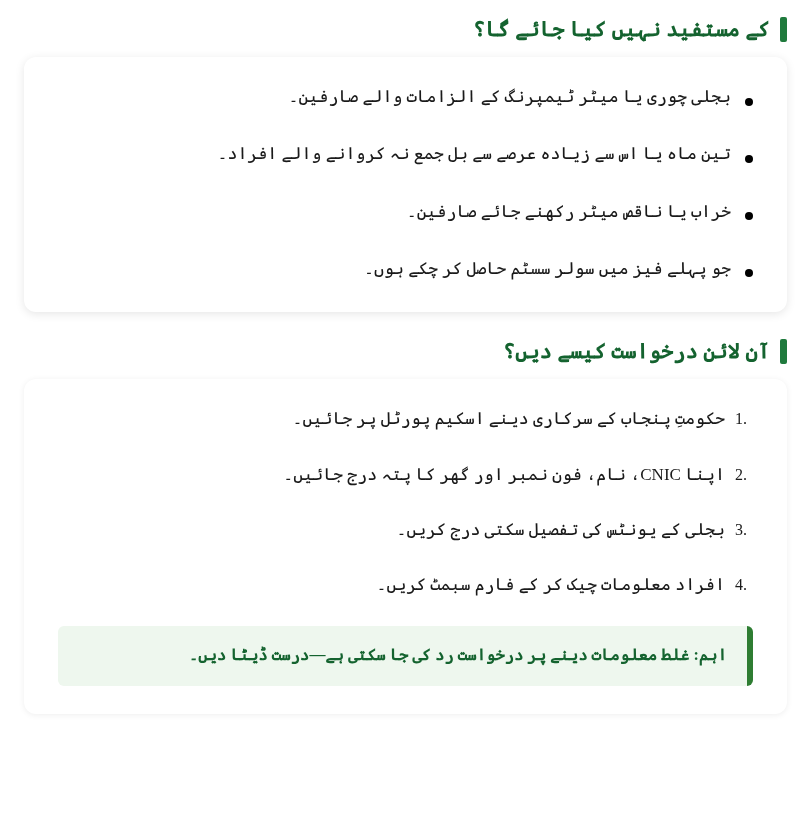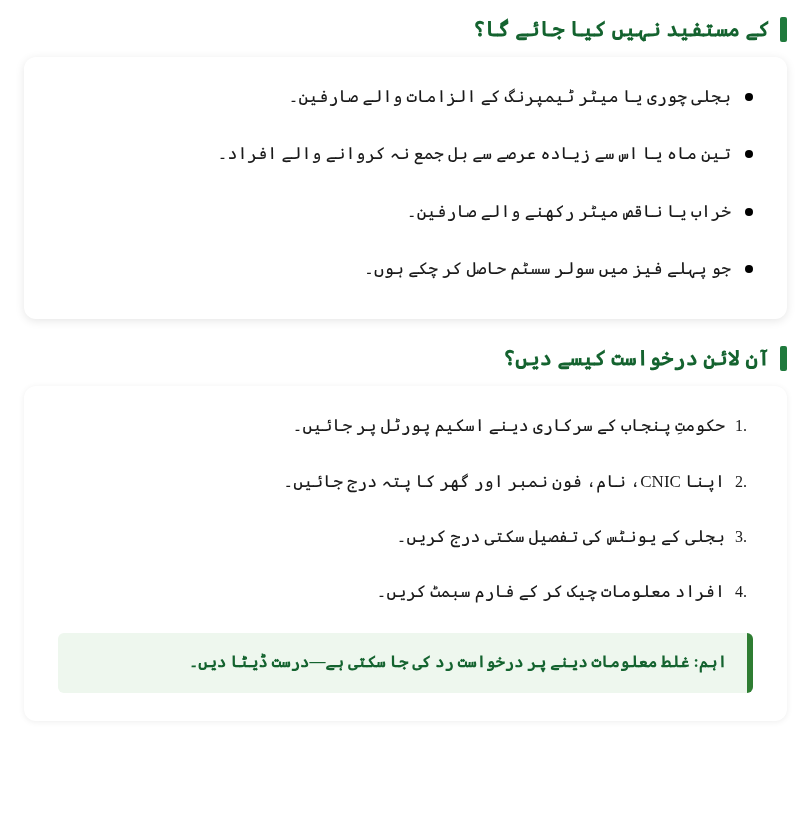--- a/index.html
+++ b/index.html
@@ -58,29 +58,29 @@
 
   
   ul.bullets {
     list-style: none;
     margin: 0;
     padding: 0;
   }
   ul.bullets li {
     display: flex;
     flex-direction: row;
-    align-items: flex-start;
+    align-items: center;
     justify-content: flex-start;
     gap: 14px;
     margin: 0 0 30px 0;
     font-size: 17px;
     line-height: 1.6;
   }
   ul.bullets li:last-child {
-    margin-bottom: 11px;
+    margin-bottom: 4px;
   }
   ul.bullets .dot {
     flex: 0 0 auto;
     width: 8px;
     height: 8px;
     border-radius: 50%;
     background: #000000;
     margin-top: 10px;
   }
   ul.bullets .li-text {
@@ -149,21 +149,21 @@
       <li>
         <span class="dot"></span>
         <span class="li-text">بجلی چوری یا میٹر ٹیمپرنگ کے الزامات والے صارفین۔</span>
       </li>
       <li>
         <span class="dot"></span>
         <span class="li-text">تین ماہ یا اس سے زیادہ عرصے سے بل جمع نہ کروانے والے افراد۔</span>
       </li>
       <li>
         <span class="dot"></span>
-        <span class="li-text">خراب یا ناقص میٹر رکھنے والے صارفین۔</span>
+        <span class="li-text">خراب یا ناقص میٹر رکھنے جائے صارفین۔</span>
       </li>
       <li>
         <span class="dot"></span>
         <span class="li-text">جو پہلے فیز میں سولر سسٹم حاصل کر چکے ہوں۔</span>
       </li>
     </ul>
   </div>
 
   <div class="section-heading">
     <span class="bar"></span>

